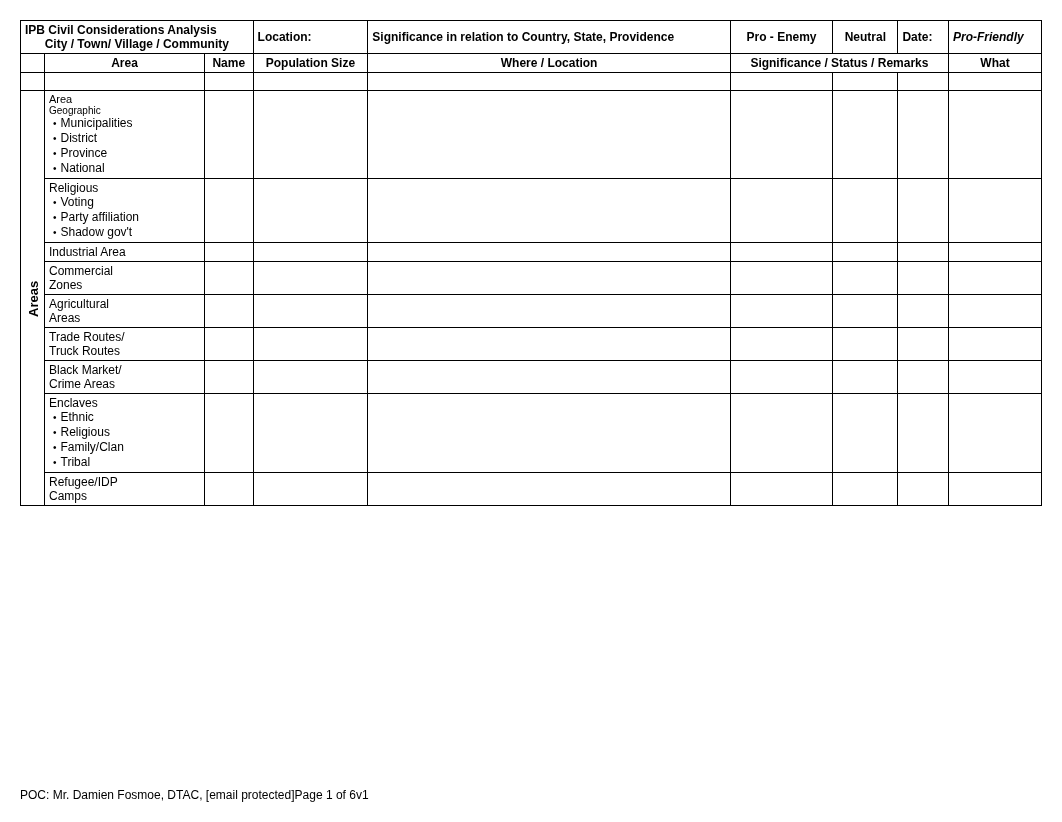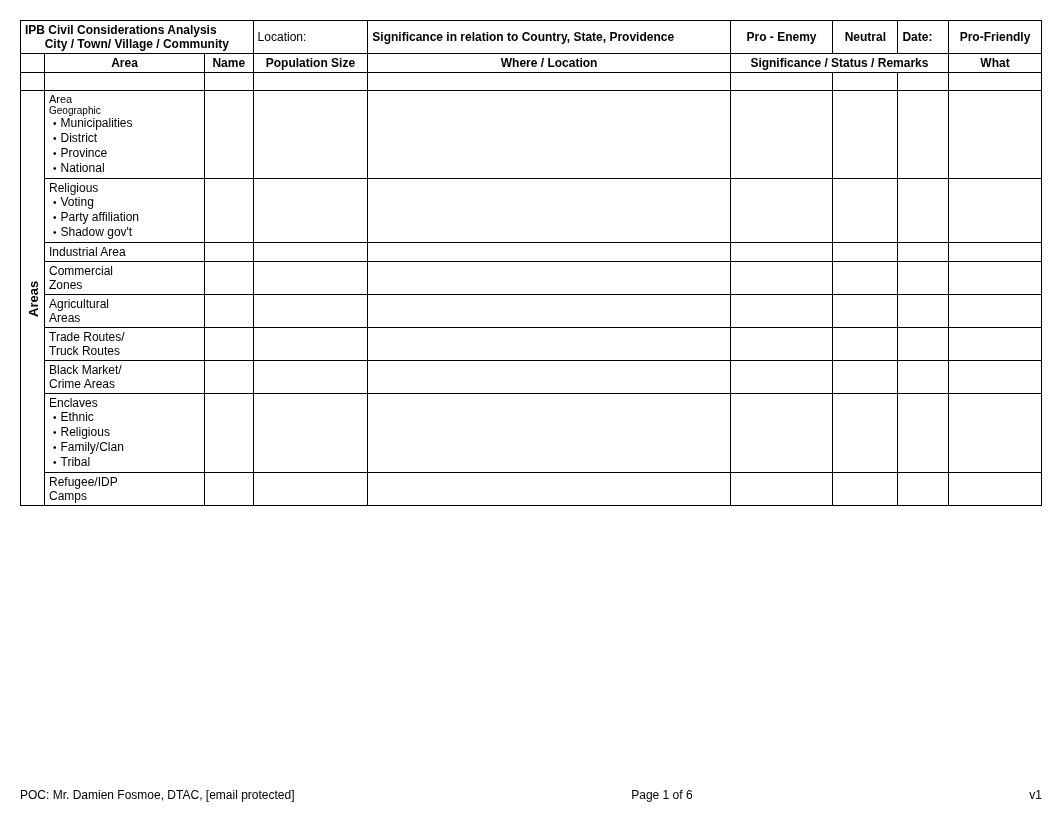--- a/index.html
+++ b/index.html
@@ -68,21 +68,20 @@
       font-size: 10px;
       line-height: 1.5;
     }
 
     .sub-items {
       padding-left: 4px;
     }
 
     .footer {
       display: flex;
-      justify-content: space-between;
       align-items: center;
       margin-top: auto;
       padding-top: 20px;
       font-size: 12px;
     }
 
     .empty-cell {
       min-height: 20px;
     }
 
@@ -98,35 +97,35 @@
 
   <table class="main-table">
 
     <tbody>
         <tr class="header-row-1">
       <td colspan="3">
         <div style="font-weight:bold;">IPB Civil Considerations Analysis</div>
         <div style="font-weight:bold; text-align:center;">City / Town/ Village / Community</div>
       </td>
       <td>
-        <span style="font-weight:normal;">Location:</span>
+        <span style="font-weight:bold;">Location:</span>
       </td>
       <td>
         <span>Significance in relation to Country, State, Providence</span>
       </td>
       <td style="text-align:center; font-weight:bold;margin-top:44px;">
         <span>Pro - Enemy</span>
       </td>
       <td style="text-align:center; font-weight:bold;">
         <span>Neutral</span>
       </td>
       <td colspan="1">
         <span style="font-weight:bold;">Date:</span>
       </td>
-      <td style="text-align:center; font-weight:bold;">
+      <td style="text-align:left; font-weight:bold;font-style:italic;">
         <span>Pro-Friendly</span>
       </td>
     </tr>
 
     <tr class="header-row-2">
       <td style="width:20px;"></td>
       <td>
         <span>Area</span>
       </td>
       <td>

